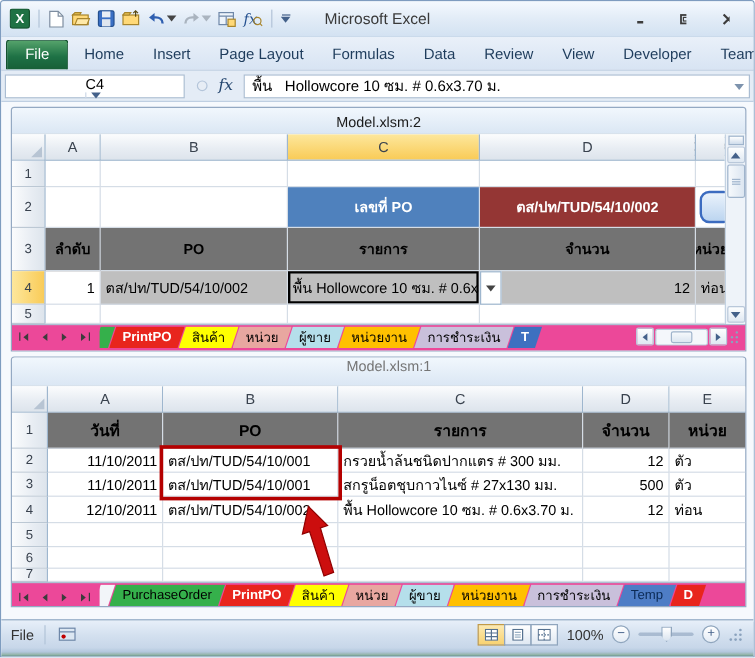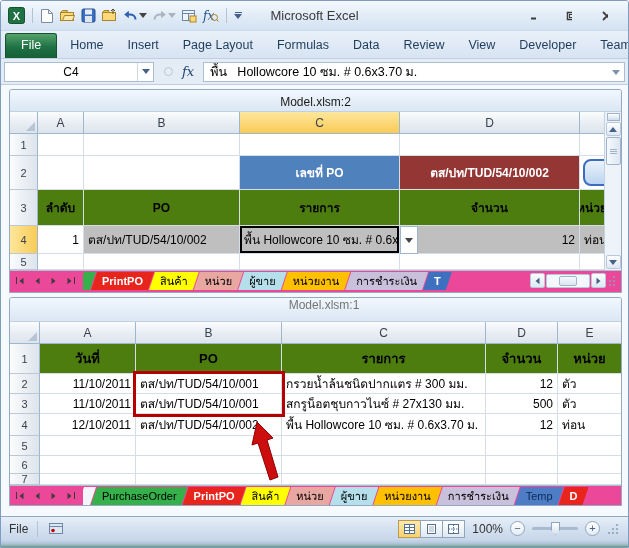--- a/index.html
+++ b/index.html
@@ -22,21 +22,21 @@
 
   
   .ribbonrow{height:28px;display:flex;align-items:flex-end;position:relative;
              background:linear-gradient(#e9f0f9,#d8e4f3);border-bottom:1px solid #c0d0e3;padding:0 4px;}
   .rtab{padding:4px 12px 6px;font-size:12.5px;color:#1e3c5c;white-space:nowrap;}
   .rtab.file{background:linear-gradient(#55a36b,#1e7145 55%,#175f37);color:#fff;font-weight:normal;
              border-radius:3px 3px 0 0;padding:4px 15px 6px;margin-right:1px;border:1px solid #14532f;border-bottom:none;}
 
   
   .fbar{height:26px;background:#e4ecf6;border-bottom:1px solid #bfcfe2;display:flex;align-items:center;padding:2px 3px;}
-  .namebox{width:150px;height:20px;background:#fff;border:1px solid #aabdd3;display:flex;align-items:center;font-size:12px;position:relative;}
+  .namebox{width:150px;height:20px;background:#fff;border:1px solid #aabdd3;display:flex;align-items:center;font-size:12px;position:relative;flex-direction:column;}
   .namebox .nbtext{flex:1;text-align:center;}
   .nb-arrow{width:16px;height:100%;border-left:1px solid #ccd8e6;display:flex;align-items:center;justify-content:center;}
   .fb-dot{width:9px;height:9px;border-radius:50%;background:#e7edf5;border:1px solid #b4c5da;margin:0 9px 0 10px;}
   .fxlbl{font-family:"DejaVu Serif","Liberation Serif",serif;font-style:italic;font-size:13px;color:#23456e;margin-right:9px;}
   .fcontent{flex:1;height:20px;background:#fff;border:1px solid #aabdd3;display:flex;align-items:center;
             padding:0 20px 0 6px;font-size:12.5px;white-space:pre;overflow:hidden;position:relative;}
   .fb-expand{position:absolute;right:4px;top:7px;}
 
   
   .tri{width:0;height:0;display:inline-block;}
@@ -65,21 +65,21 @@
          display:flex;align-items:center;justify-content:center;font-size:12px;color:#39424e;overflow:hidden;}
   .hcell.sel{background:linear-gradient(#fde79c,#f9cb57);}
   .corner{position:relative;}
   .corner::after{content:"";position:absolute;right:2px;bottom:2px;border-left:9px solid transparent;border-bottom:9px solid #b7c4d3;}
   .rrow{display:flex;position:relative;}
   .rh{background:linear-gradient(90deg,#fbfcfd,#e8edf3 60%,#dde4ec);border-right:1px solid #9eb6ce;border-bottom:1px solid #bcc8d4;
       display:flex;align-items:center;justify-content:center;font-size:11px;color:#39424e;overflow:hidden;}
   .rh.sel{background:linear-gradient(90deg,#fde79c,#f9cb57);}
   .cell{border-right:1px solid #d5dde6;border-bottom:1px solid #d5dde6;font-size:12px;display:flex;align-items:center;
         padding:0 4px;overflow:hidden;white-space:nowrap;}
-  .yellow{background:#4d7c0f;font-weight:bold;justify-content:center;}
+  .yellow{background:#737373;font-weight:bold;justify-content:center;}
   .blue{background:#4f81bd;color:#fff;font-weight:bold;justify-content:center;}
   .darkred{background:#943634;color:#fff;font-weight:bold;justify-content:center;}
   .gray{background:#bfbfbf;}
   .num{justify-content:flex-end;}
   .selcell{box-shadow:inset 0 0 0 2px #000;}
 
   
   .w-rh{width:28px;flex:none;}.w-a{width:46px;flex:none;}.w-b{width:156px;flex:none;}
   .w-c{width:160px;flex:none;}.w-d{width:180px;flex:none;}.w-e{width:24px;flex:none;border-right:none;}
   .r1{height:22px;}.r2{height:34px;}.r3{height:36px;}.r4{height:28px;}.r5{height:16px;}
@@ -103,21 +103,21 @@
   .vsplit{width:13px;height:8px;border:1px solid #9fb4cc;background:linear-gradient(#ffffff,#cfdceb);margin-bottom:1px;}
   .sbtn{width:15px;height:14px;border:1px solid #b9c8da;border-radius:2px;background:linear-gradient(#fdfefe,#dfe8f2);
         display:flex;align-items:center;justify-content:center;padding:0;}
   .vthumb{width:15px;height:28px;border:1px solid #9fb4cc;border-radius:2px;background:linear-gradient(90deg,#f6f9fc,#dce6f1);
           margin:1px 0;display:flex;flex-direction:column;align-items:center;justify-content:center;gap:1px;}
   .vthumb i{display:block;width:7px;height:1px;background:#9fb4cc;}
   .vtrack{flex:1;}
 
   
   .tabbar{height:22px;background:#ec4899;border-top:1px solid #aebfd3;display:flex;align-items:flex-start;padding:1px 2px 0;}
-  .win2 .tabbar{height:20px;}
+  .win2 .tabbar{height:20px;align-items:flex-end;}
   .tnav{display:flex;gap:1px;padding:1px 2px 0;}
   .tnavb{width:15px;height:15px;display:flex;align-items:center;justify-content:center;background:transparent;border:none;position:relative;padding:0;}
   .tnavb.bar-l::before{content:"";position:absolute;left:2px;top:4px;bottom:4px;width:1px;background:#3c3c3c;}
   .tnavb.bar-r::after{content:"";position:absolute;right:2px;top:4px;bottom:4px;width:1px;background:#3c3c3c;}
   .stabs{display:flex;margin-left:4px;overflow:hidden;}
   .stab{height:18px;display:flex;align-items:center;padding:0 11px;margin-left:-5px;font-size:11px;white-space:nowrap;
         clip-path:polygon(6px 0,100% 0,calc(100% - 6px) 100%,0 100%);}
   .stab.sliver{width:18px;padding:0;}
   .hscroll{margin-left:auto;display:flex;align-items:center;gap:1px;padding:1px 2px 0;}
   .htrack{width:44px;height:14px;border:1px solid #b9c8da;background:#f4f7fb;position:relative;border-radius:2px;}

